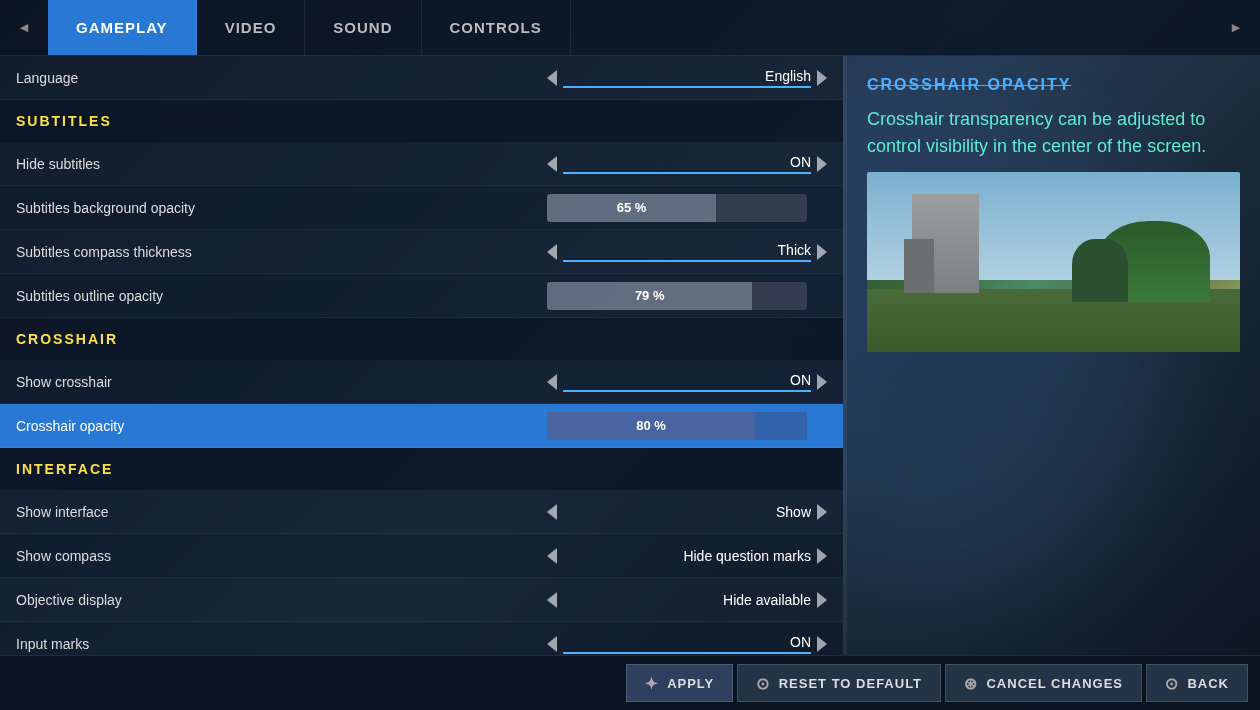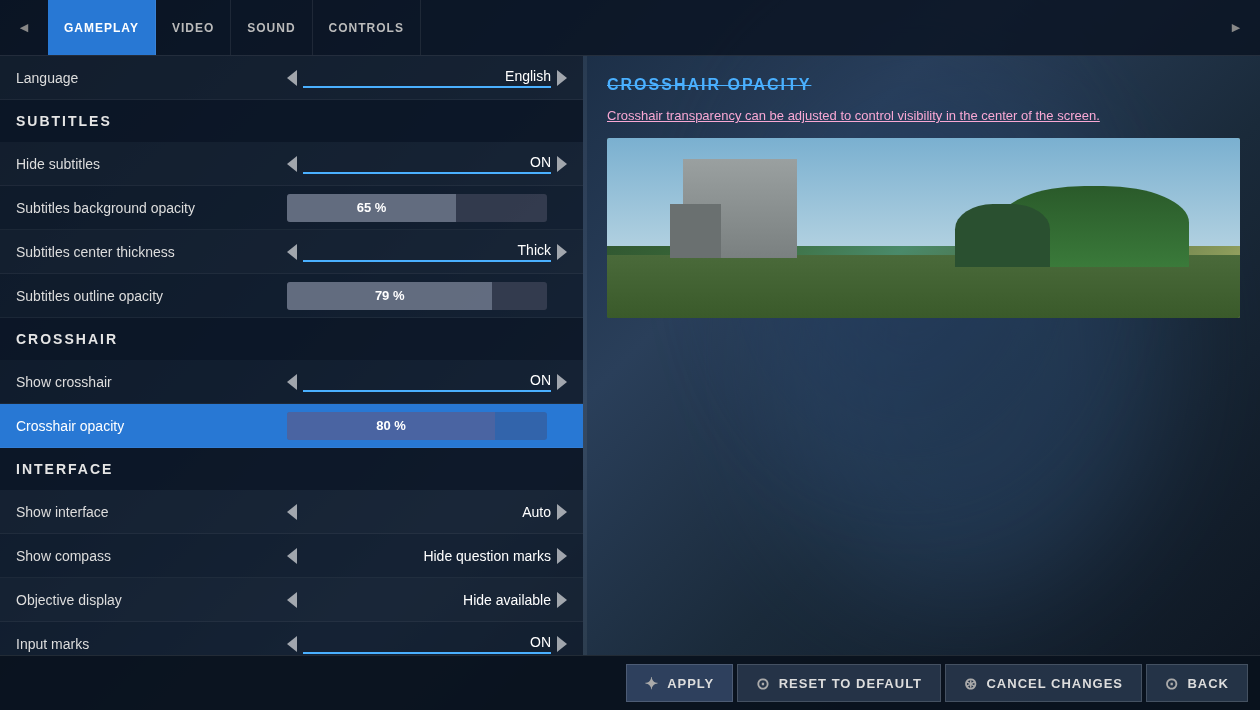--- a/index.html
+++ b/index.html
@@ -60,26 +60,26 @@
     .nav-icon-left {
       width: 48px;
       display: flex;
       align-items: center;
       justify-content: center;
       color: #aaa;
       font-size: 12px;
     }
 
     .nav-tab {
-      padding: 0 16px;
+      padding: 0 28px;
       display: flex;
       align-items: center;
       justify-content: center;
       color: #bbb;
-      font-size: 12px;
+      font-size: 15px;
       font-weight: bold;
       letter-spacing: 1px;
       cursor: pointer;
       text-transform: uppercase;
       border-right: 1px solid rgba(255,255,255,0.08);
     }
 
     .nav-tab.active {
       background: #2878d4;
       color: #fff;
@@ -97,21 +97,21 @@
 
     
     .main-area {
       display: flex;
       flex: 1;
       overflow: hidden;
     }
 
     
     .left-panel {
-      width: 583px;
+      width: 843px;
       background: rgba(15, 25, 40, 0.75);
       overflow-y: auto;
       padding-bottom: 10px;
     }
 
     .left-panel::-webkit-scrollbar {
       width: 6px;
     }
     .left-panel::-webkit-scrollbar-track {
       background: rgba(0,0,0,0.3);
@@ -150,21 +150,21 @@
 
     .section-header {
       display: flex;
       align-items: center;
       height: 42px;
       padding: 0 16px;
       background: rgba(10, 20, 35, 0.6);
     }
 
     .section-header-text {
-      color: #e5e5e5;
+      color: #fde047;
       font-size: 14px;
       font-weight: bold;
       letter-spacing: 2px;
       text-transform: uppercase;
     }
 
     
     .control-widget {
       display: flex;
       align-items: center;
@@ -235,24 +235,23 @@
       color: #4ab0ff;
       font-size: 16px;
       font-weight: bold;
       letter-spacing: 2px;
       text-transform: uppercase;
       text-decoration: line-through;
       text-decoration-color: #4ab0ff;
     }
 
     .info-desc {
-      color: #f9a8d4;
-      font-size: 13px;
+      color: #5eead4;
+      font-size: 18px;
       line-height: 1.5;
-      text-decoration: underline;
     }
 
     .preview-image {
       width: 100%;
       height: 180px;
       background: linear-gradient(135deg, #2a4a2a 0%, #3a6a3a 30%, #4a8a6a 50%, #506a40 70%, #8a9a5a 90%, #b0b070 100%);
       border-radius: 2px;
       position: relative;
       overflow: hidden;
     }
@@ -398,21 +397,21 @@
         <div class="slider-container">
           <div class="slider-track">
             <div class="slider-fill" style="width:65%;">
               <span class="slider-value">65 %</span>
             </div>
           </div>
         </div>
       </div>
 
       <div class="setting-row">
-        <span class="setting-label">Subtitles center thickness</span>
+        <span class="setting-label">Subtitles compass thickness</span>
         <div class="control-widget">
           <div class="arrow-left-shape"></div>
           <div class="value-display">
             <span>Thick</span>
             <span class="value-underline"></span>
           </div>
           <div class="arrow-right-shape"></div>
         </div>
       </div>
 
@@ -456,21 +455,21 @@
 
       <div class="section-header">
         <span class="section-header-text">INTERFACE</span>
       </div>
 
       <div class="setting-row">
         <span class="setting-label">Show interface</span>
         <div class="control-widget">
           <div class="arrow-left-shape"></div>
           <div class="value-display">
-            <span>Auto</span>
+            <span>Show</span>
           </div>
           <div class="arrow-right-shape"></div>
         </div>
       </div>
 
       <div class="setting-row">
         <span class="setting-label">Show compass</span>
         <div class="control-widget">
           <div class="arrow-left-shape"></div>
           <div class="value-display">

